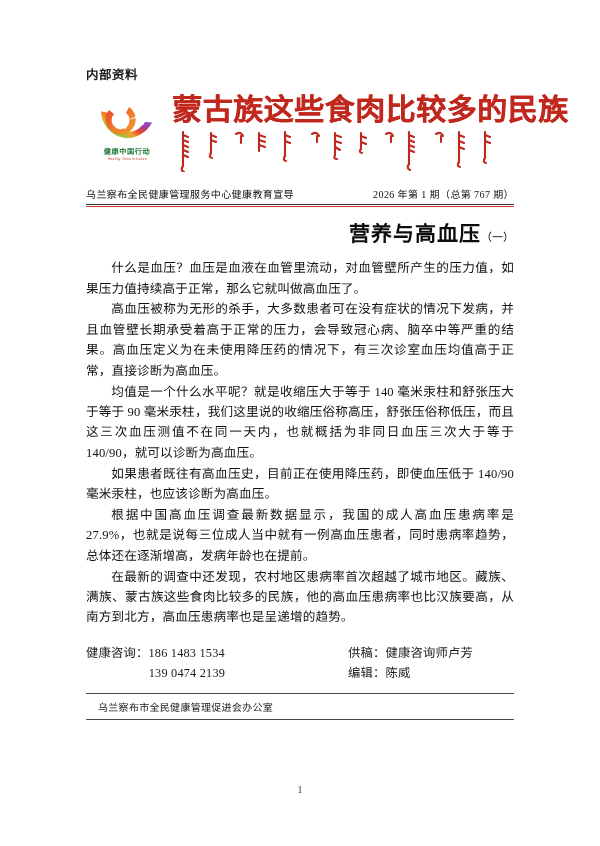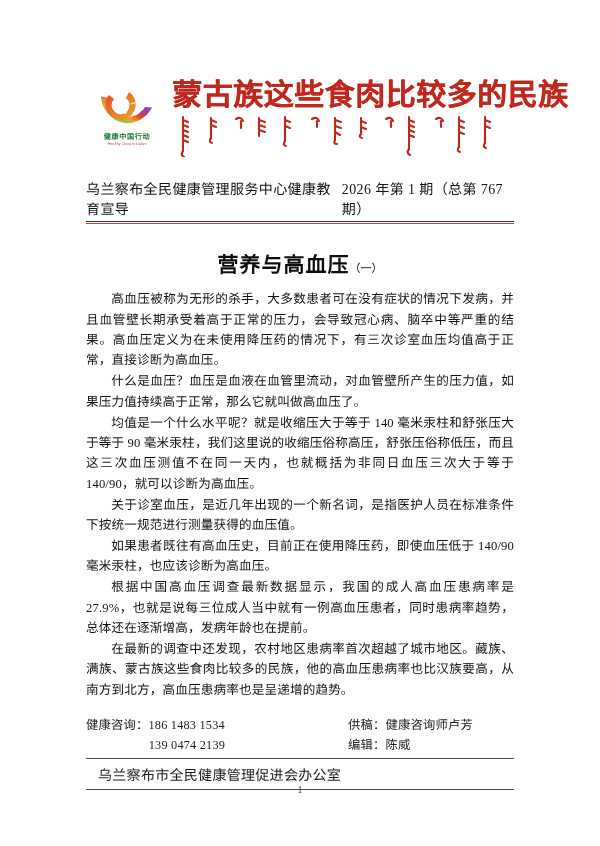--- a/index.html
+++ b/index.html
@@ -105,47 +105,46 @@
     display: flex;
     justify-content: space-between;
     align-items: flex-start;
     width: 330px;
     height: 42px;
   }
   .mongolian-row svg { display: block; }
 
   
   .subtitle-bar {
-    margin-top: 7px;
     display: flex;
     justify-content: space-between;
     align-items: baseline;
-    font-size: 14px;
+    font-size: 10px;
     letter-spacing: 0.4px;
     color: #111;
     padding-bottom: 3px;
   }
   .rule-dark {
     height: 0;
     border-top: 0.9px solid #3a3a3a;
   }
   .rule-red {
     height: 0;
     border-top: 1.8px solid #d33b2c;
     margin-top: 1.2px;
   }
 
   
   .article-title {
-    text-align: center;
+    text-align: right;
     font-family: "Liberation Serif", "DejaVu Serif", serif;
     font-weight: bold;
     font-size: 21px;
     letter-spacing: 1px;
-    margin-top: 24px;
+    margin-top: 10px;
     color: #0d0d0d;
   }
   .article-title .seq {
     font-size: 11px;
     font-weight: normal;
     letter-spacing: 0;
   }
 
   .body-text {
     margin-top: 11px;
@@ -171,27 +170,27 @@
   }
   .contact-left { width: 262px; flex: 0 0 262px; }
   .contact-right { flex: 1; }
   .contact-row { display: flex; white-space: nowrap; }
   .contact-key { white-space: nowrap; }
   .contact-val { white-space: nowrap; }
   .contact-indent { padding-left: 5.1em; }
 
   
   .footer {
-    margin-top: 2px;
+    margin-top: 9px;
     border-top: 1.1px solid #4a4a4a;
     border-bottom: 1.1px solid #4a4a4a;
     padding: 5px 0 5px 0;
     display: flex;
     justify-content: space-between;
-    font-size: 14px;
+    font-size: 10px;
     letter-spacing: 0.3px;
   }
   .footer-office { padding-left: 12px; }
   .footer-date { padding-right: 24px; }
 
   .page-number {
     position: absolute;
     left: 0;
     top: 784px;
     width: 600px;
@@ -199,20 +198,21 @@
     font-size: 10px;
     color: #3c3c3c;
   }
 </style>
 </head>
 <body>
 
 <div class="page">
   <div class="content">
 
+    <div class="internal-label">内部资料</div>
 
     <div class="masthead">
 
       <div class="logo-block">
         <div class="logo-mark">
           <svg viewBox="0 0 64 47" width="64" height="47" aria-hidden="true">
             <defs>
               <linearGradient id="arcGrad" x1="0" y1="1" x2="1" y2="0">
                 <stop offset="0%" stop-color="#3aa14a"></stop>
                 <stop offset="22%" stop-color="#8cc63f"></stop>
@@ -334,24 +334,23 @@
       <span>2026 年第 1 期（总第 767 期）</span>
     </div>
     <div class="rule-dark"></div>
     <div class="rule-red"></div>
 
     <div class="article-title">
       <span>营养与高血压</span><span class="seq">（一）</span>
     </div>
 
     <div class="body-text">
+      <p>什么是血压？血压是血液在血管里流动，对血管壁所产生的压力值，如果压力值持续高于正常，那么它就叫做高血压了。</p>
       <p>高血压被称为无形的杀手，大多数患者可在没有症状的情况下发病，并且血管壁长期承受着高于正常的压力，会导致冠心病、脑卒中等严重的结果。高血压定义为在未使用降压药的情况下，有三次诊室血压均值高于正常，直接诊断为高血压。</p>
-      <p>什么是血压？血压是血液在血管里流动，对血管壁所产生的压力值，如果压力值持续高于正常，那么它就叫做高血压了。</p>
       <p>均值是一个什么水平呢？就是收缩压大于等于 140 毫米汞柱和舒张压大于等于 90 毫米汞柱，我们这里说的收缩压俗称高压，舒张压俗称低压，而且这三次血压测值不在同一天内，也就概括为非同日血压三次大于等于 140/90，就可以诊断为高血压。</p>
-      <p>关于诊室血压，是近几年出现的一个新名词，是指医护人员在标准条件下按统一规范进行测量获得的血压值。</p>
       <p>如果患者既往有高血压史，目前正在使用降压药，即使血压低于 140/90 毫米汞柱，也应该诊断为高血压。</p>
       <p>根据中国高血压调查最新数据显示，我国的成人高血压患病率是 27.9%，也就是说每三位成人当中就有一例高血压患者，同时患病率趋势，总体还在逐渐增高，发病年龄也在提前。</p>
       <p>在最新的调查中还发现，农村地区患病率首次超越了城市地区。藏族、满族、蒙古族这些食肉比较多的民族，他的高血压患病率也比汉族要高，从南方到北方，高血压患病率也是呈递增的趋势。</p>
     </div>
 
     <div class="contact">
       <div class="contact-left">
         <div class="contact-row">
           <span class="contact-key">健康咨询：</span>
           <span class="contact-val">186 1483 1534</span>

